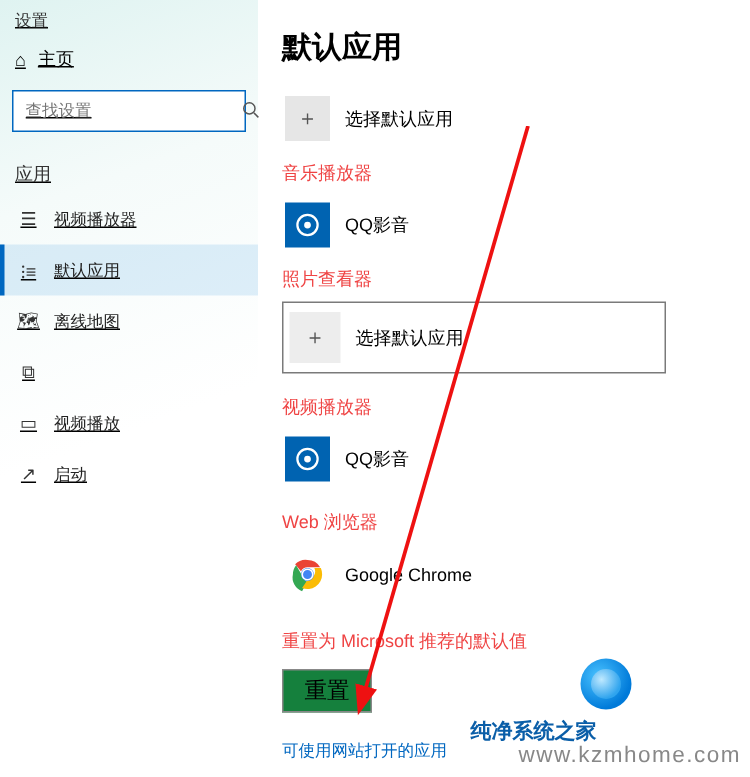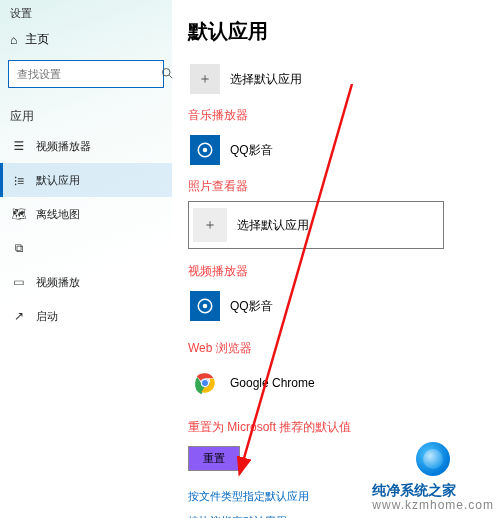--- a/index.html
+++ b/index.html
@@ -1,16 +1,16 @@
 <!DOCTYPE html>
 <html><head>
 <meta charset="utf-8">
 <style>
   html,body{margin:0;padding:0;font-family:"Microsoft YaHei","Segoe UI",sans-serif;background:#fff;color:#000;font-size:12px;width:500px;height:518px;overflow:hidden;position:relative;}
-  .sidebar{position:absolute;left:0;top:0;width:172px;height:518px;background:linear-gradient(160deg,#dff3f1 0%,#f5fbfa 25%,#ffffff 55%,#ffffff 100%);box-sizing:border-box;}
+  .sidebar{position:absolute;left:0;top:0;width:172px;height:518px;background:linear-gradient(160deg,#dff3f1 0%,#f5fbfa 25%,#ffffff 55%,#ffffff 100%);box-sizing:border-box;text-decoration:underline;}
   .main{position:absolute;left:172px;top:0;right:0;height:518px;overflow:hidden;box-sizing:border-box;padding:12px 10px 0 16px;}
   .sb-title{font-size:11px;padding:6px 0 6px 10px;color:#333;}
   .sb-home{display:flex;align-items:center;gap:8px;padding:4px 0 4px 10px;font-size:12px;}
   .sb-search{margin:8px 8px 16px 8px;border:1px solid #0067c0;background:#fff;height:26px;display:flex;align-items:center;padding:0 6px;position:relative;}
   .sb-search input{border:0;outline:0;flex:1;font-size:11px;background:transparent;color:#777;}
   .sb-search .mag{color:#555;}
   .sb-group-label{padding:4px 0 4px 10px;font-size:12px;color:#333;}
   .sb-item{display:flex;align-items:center;gap:10px;height:34px;padding-left:12px;font-size:11px;color:#222;cursor:default;}
   .sb-item .ic{width:14px;display:flex;justify-content:center;color:#333;font-size:12px;}
   .sb-item.sel{background:rgba(0,120,212,0.12);}
@@ -18,26 +18,26 @@
   .main h1{font-size:20px;font-weight:600;margin:6px 0 14px 0;}
   .sec-label{font-size:12px;color:#ef4444;margin:8px 0 6px 0;}
   .tile{display:flex;align-items:center;gap:10px;height:34px;padding:3px 0 3px 2px;cursor:default;}
   .tile .box{width:30px;height:30px;display:flex;align-items:center;justify-content:center;color:#fff;font-size:14px;}
   .tile.plus .box{background:#e6e6e6;color:#555;}
   .tile.plus.big{border:1px solid #7a7a7a;width:252px;height:40px;}
   .tile.plus.big .box{background:#ededed;width:34px;height:34px;margin-left:2px;}
   .tile.qq .box{background:#0063b1;}
   .tile.chrome .box{background:#fff;border:0;}
   .tile span.lbl{font-size:12px;}
-  .reset-btn{display:inline-block;border:1px solid #888;background:#8b5cf6;padding:4px 14px;font-size:11px;margin-top:4px;}
+  .reset-btn{display:inline-block;border:1px solid #888;background:#15803d;padding:4px 14px;font-size:15px;margin-top:4px;}
   .linkish{color:#0067c0;font-size:11px;margin:10px 0 0 0;cursor:default;}
   svg.arrow{position:absolute;left:232px;top:84px;pointer-events:none;}
   .watermark{position:absolute;right:6px;bottom:6px;display:flex;align-items:center;gap:6px;flex-direction:column;}
   .wm-text{color:#0a5ea8;font-weight:600;font-size:14px;}
-  .wm-sub{color:#888;font-size:12px;letter-spacing:1px;margin-top:-2px;}
+  .wm-sub{color:#888;font-size:15px;letter-spacing:1px;margin-top:-2px;margin-left:32px;}
   .wm-logo{width:34px;height:34px;border-radius:50%;background:radial-gradient(circle at 35% 35%,#49c2ff,#007ad9 70%);display:flex;align-items:center;justify-content:center;position:relative;}
   .wm-logo::after{content:"";width:20px;height:20px;border-radius:50%;background:radial-gradient(circle at 35% 35%,#bfe9ff,#2fa4ee 70%);}
 </style>
 </head>
 <body>
 
 <div class="sidebar">
   <div class="sb-title">设置</div>
   <div class="sb-home">
     <span class="ic">⌂</span>
@@ -126,21 +126,21 @@
           <circle cx="24" cy="24" r="8" fill="#4285f4"></circle>
           <circle cx="24" cy="24" r="6.5" fill="#4285f4" stroke="#fff" stroke-width="2"></circle>
         </svg>
     </div>
     <span class="lbl">Google Chrome</span>
   </div>
 
   <div class="sec-label" style="margin-top:16px;">重置为 Microsoft 推荐的默认值</div>
   <div class="reset-btn">重置</div>
 
-  <div class="linkish" style="margin-top:18px;">按文件类型指定默认应用</div>
+  <div class="linkish" style="margin-top:18px;">可使用网站打开的应用</div>
   <div class="linkish">按协议指定默认应用</div>
   
 </div>
 
 <svg class="arrow" width="130" height="400">
   <defs>
       <marker id="ah" markerWidth="10" markerHeight="10" refX="6" refY="3" orient="auto">
         <path d="M0,0 L0,6 L8,3 z" fill="#e11"></path>
       </marker>
     </defs>

